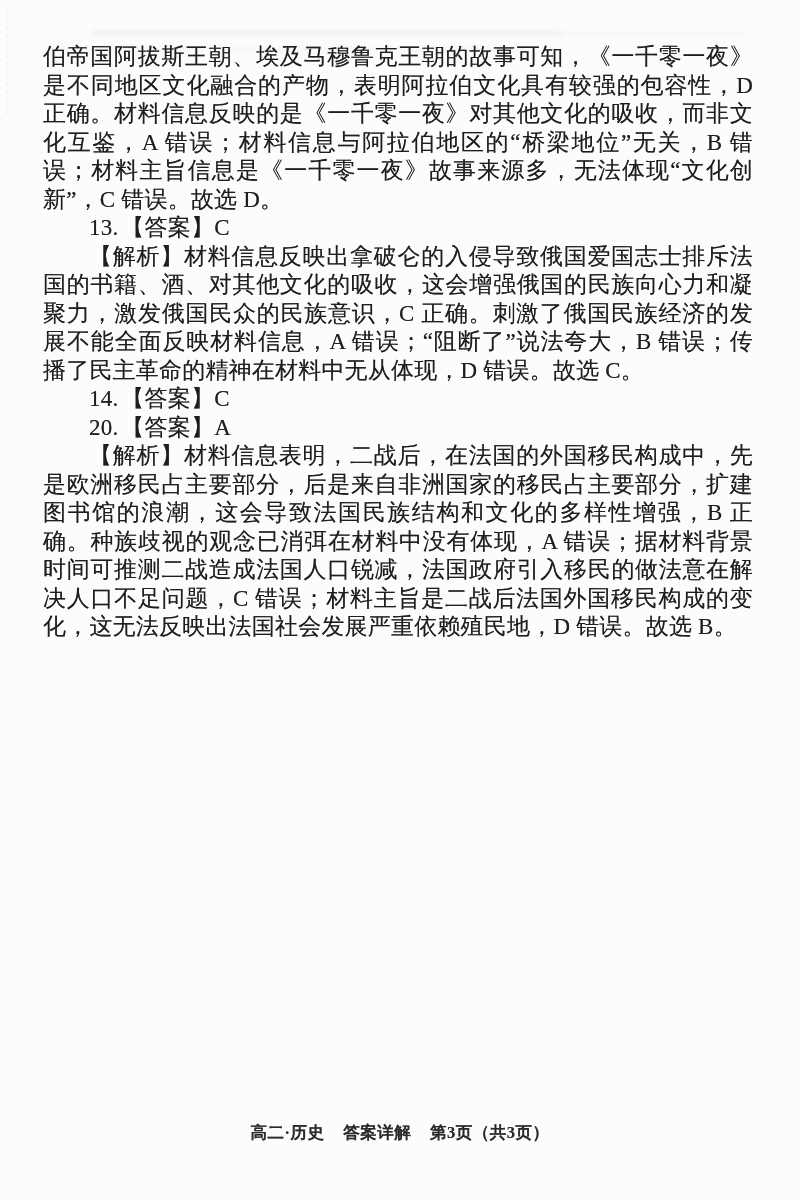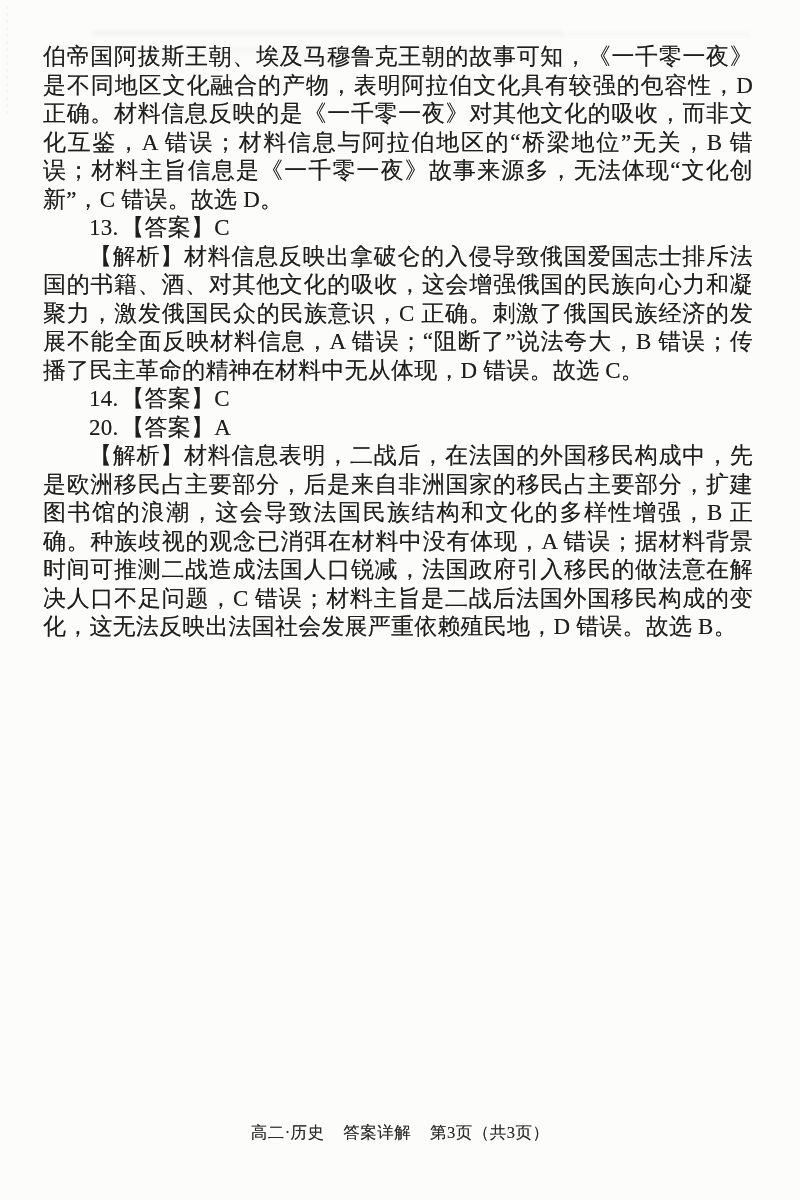--- a/index.html
+++ b/index.html
@@ -44,21 +44,21 @@
   .para { margin: 0; text-indent: 2em; }
   .para.no-indent { text-indent: 0; }
   .answer-line .q-num { margin-right: 3px; }
 
   .footer {
     position: absolute;
     left: 0; right: 0;
     top: 1122px;
     text-align: center;
     font-size: 16.5px;
-    font-weight: normal;
+    font-weight: bold;
     color: #2a2a2a;
     text-shadow: 0 0 0.5px rgba(25,25,25,0.5);
     letter-spacing: 0.5px;
   }
   .footer span { display: inline-block; }
   .footer .seg-mid { margin: 0 14px; }
 </style>
 </head>
 <body>
 

